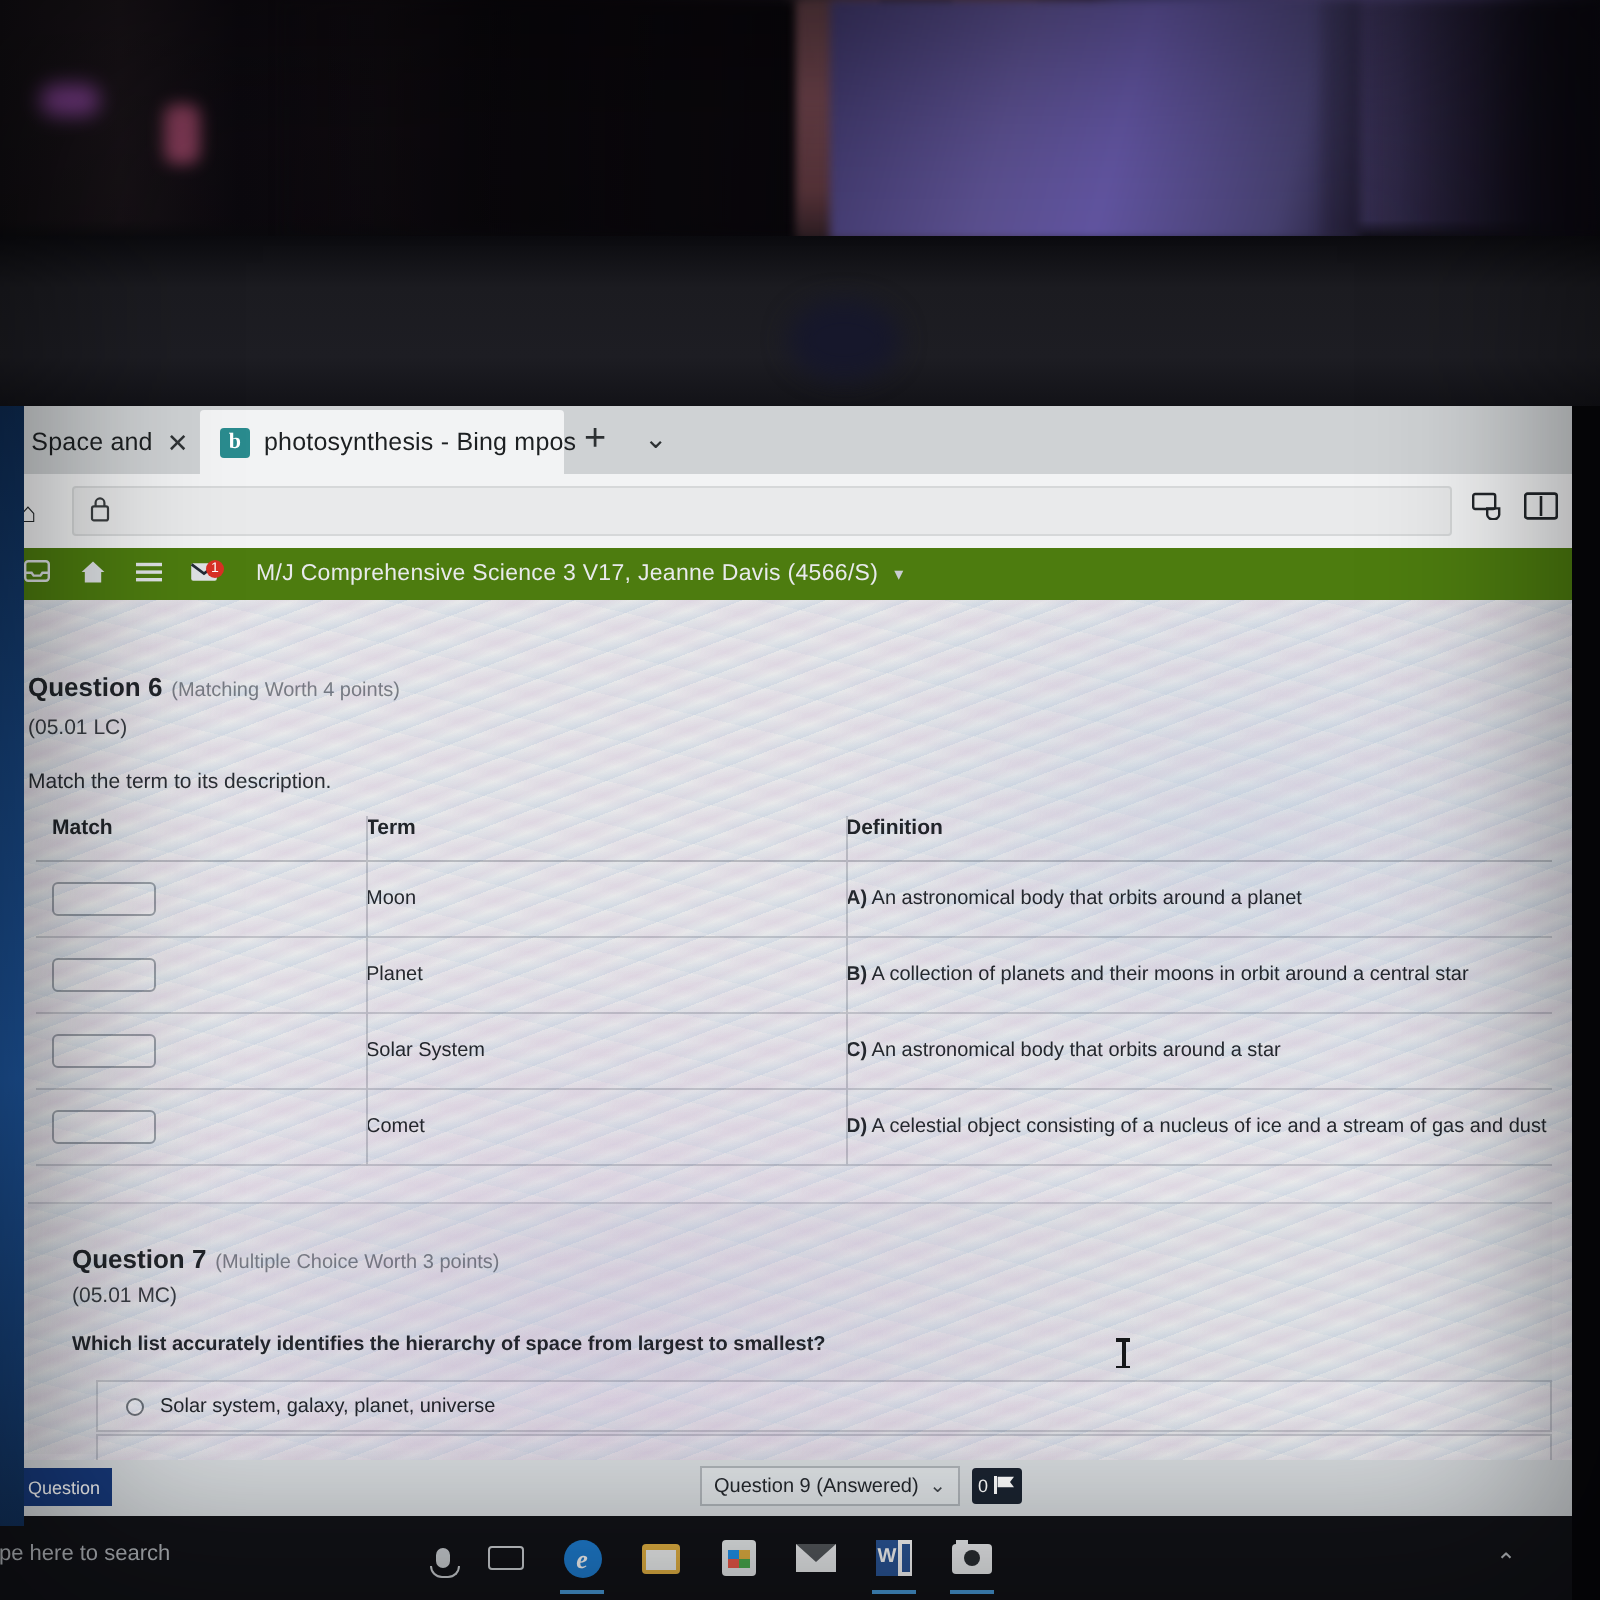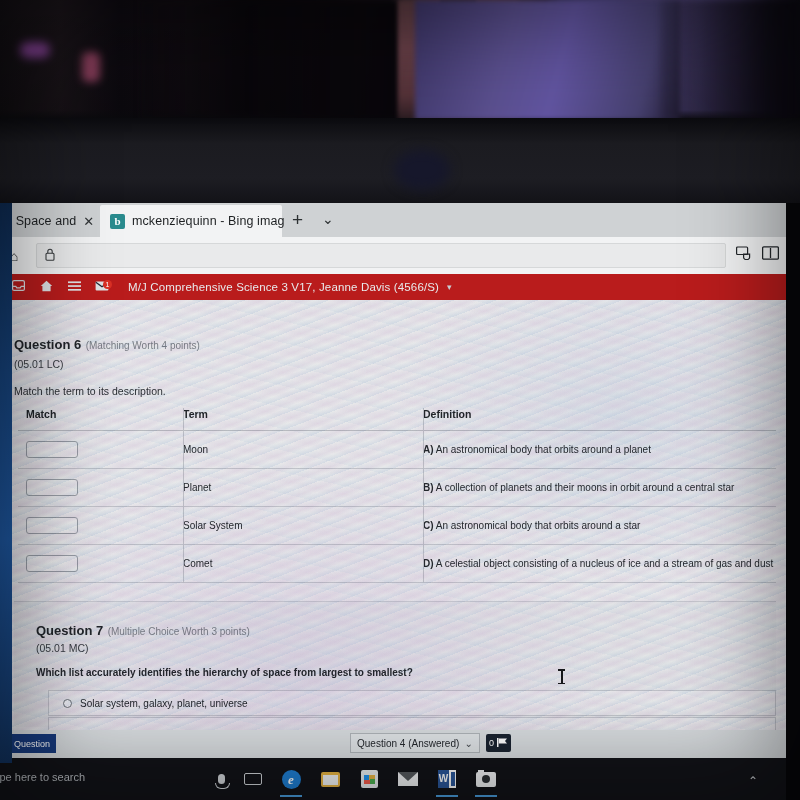--- a/index.html
+++ b/index.html
@@ -114,21 +114,21 @@
     background: #e9eaeb; border: 1px solid #d6d8d9; border-radius: 2px;
     display: flex; align-items: center; padding: 0 8px; gap: 9px;
   }
   .lock { font-size: 13px; color: #3a3e40; }
   .url { font-size: 11.5px; color: #6d7275; white-space: nowrap; overflow: hidden; letter-spacing: .1px;}
   .addr-ic { position:absolute; font-size: 15px; color: #22262a; top: 9px; }
 
   
   .flvsnav {
     position: absolute; left: 0; top: 71px; width: 800px; height: 26px;
-    background: #b91c1c; display: flex; align-items: center; gap: 0px;
+    background: #4d7c0f; display: flex; align-items: center; gap: 0px;
     color: #e8eaec; font-size: 11.5px;
   }
   .nv { width: 28px; text-align: center; font-size: 12px; position: relative; color: #dfe2e5;}
   .nv.first { margin-left: 4px; }
   .badge1 {
     position: absolute; top: 0px; right: 4px; background: #d93025; color: #fff;
     font-size: 7px; line-height: 9px; min-width: 9px; height: 9px;
     border-radius: 5px; text-align: center; padding: 0 1px;
   }
   .course { margin-left: 12px; letter-spacing: .15px; white-space: nowrap; }
@@ -288,21 +288,21 @@
 
     <div class="left-strip"></div>
 
     <div class="tabstrip">
       <div class="tab inactive">
         <span>01 Space and</span>
         <span class="tab-close">✕</span>
       </div>
       <div class="tab active">
         <span class="bing-ico">b</span>
-        <span>mckenziequinn - Bing imag</span>
+        <span>photosynthesis - Bing mpos</span>
       </div>
       <div class="tab-new">+</div>
       <div class="tab-caret">⌄</div>
     </div>
 
     <div class="addrbar">
       <div class="home-ic">⌂</div>
       <div class="urlbox">
         <span class="lock">
           <svg width="10" height="13" viewBox="0 0 10 13">
@@ -438,21 +438,21 @@
       <div class="moire"></div>
     </div>
 
     <div class="icursor">
         <i></i>
       </div>
 
     <div class="exambar">
       <div class="prevbtn">vious Question</div>
       <div class="qsel">
-        <span>Question 4 (Answered)</span>
+        <span>Question 9 (Answered)</span>
         <span class="cv">⌄</span>
       </div>
       <div class="flagbtn">
         <span>0</span>
         <span>
           <svg width="11" height="9" viewBox="0 0 11 9">
             <rect x="0" y="0" width="1.5" height="9" fill="#fff"></rect>
             <path d="M1.8 0.4 H10 L8 3 L10 5.6 H1.8 Z" fill="#fff"></path>
           </svg>
         </span>

